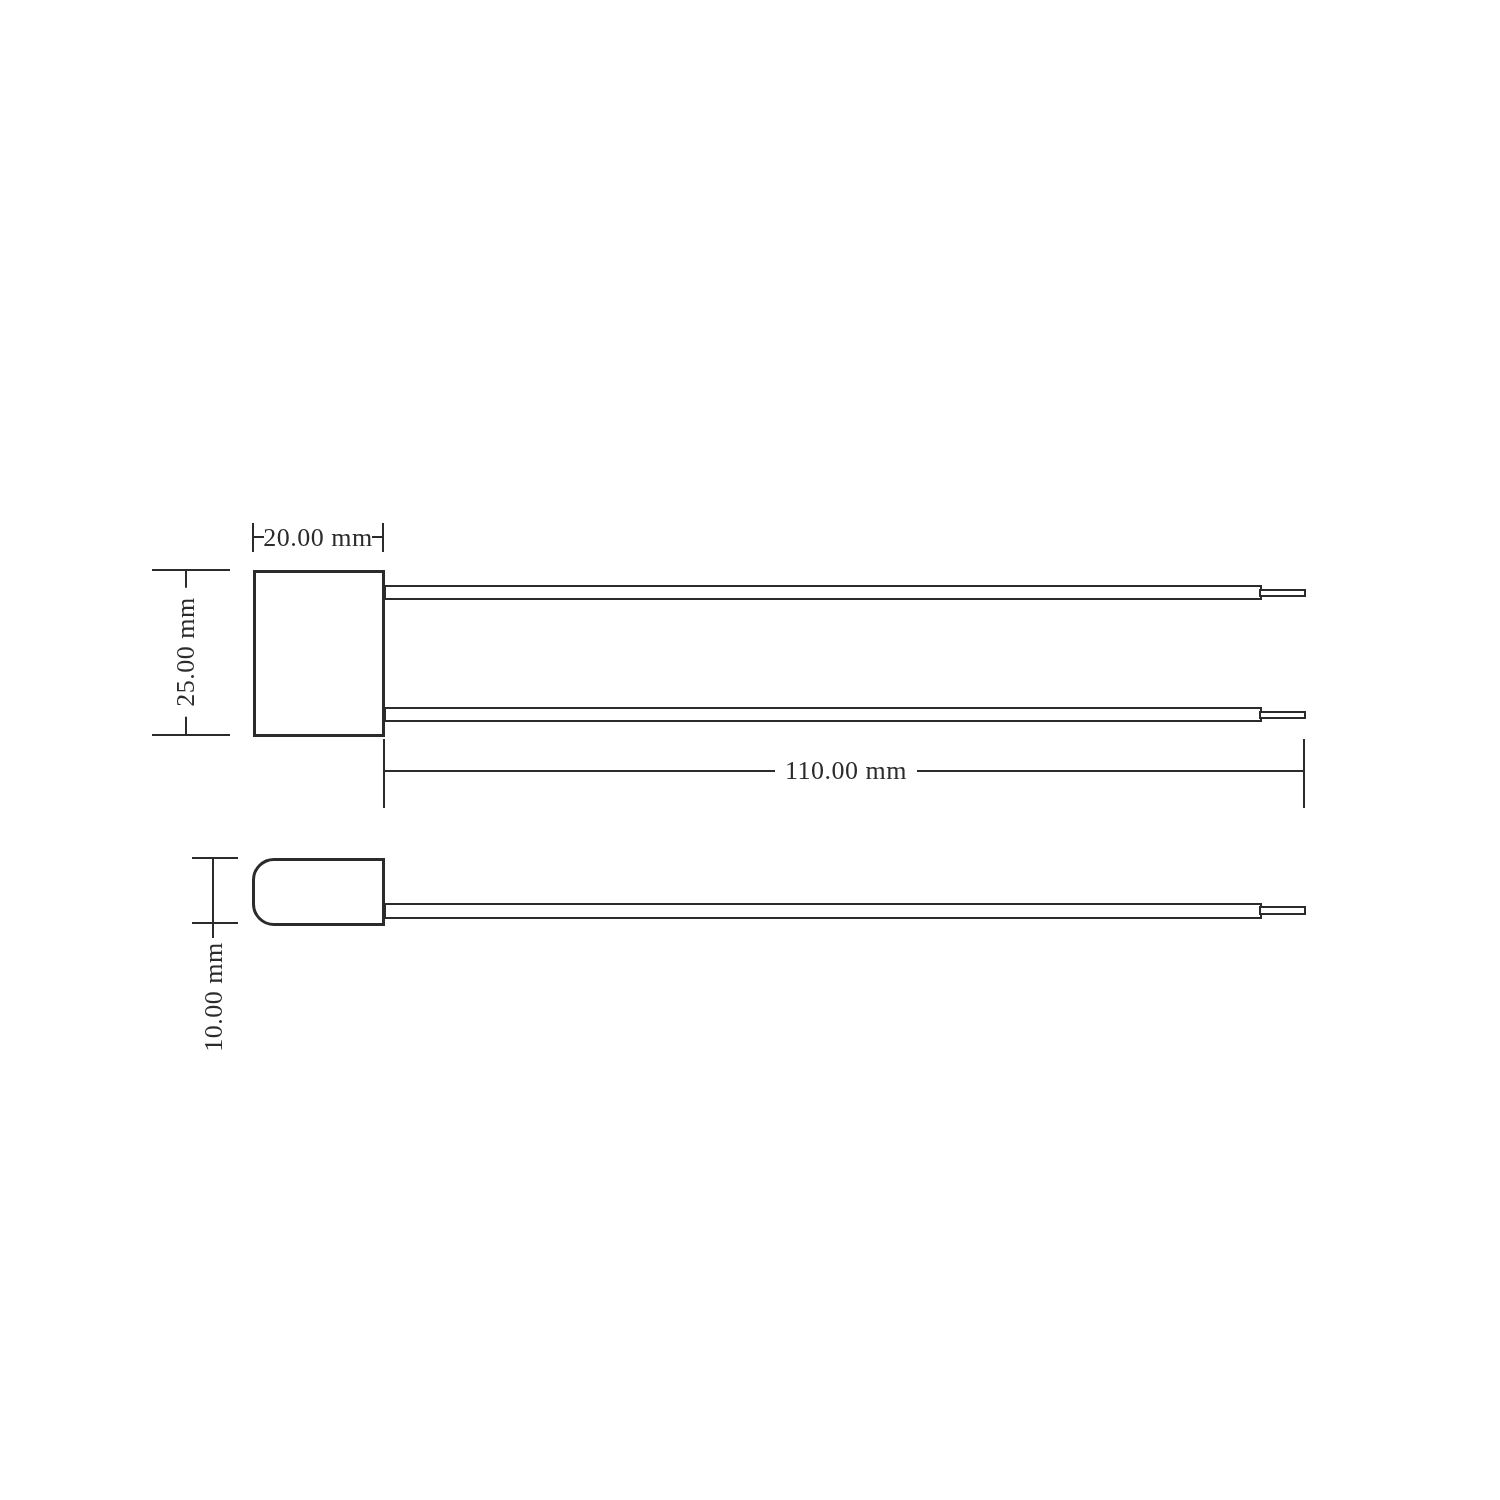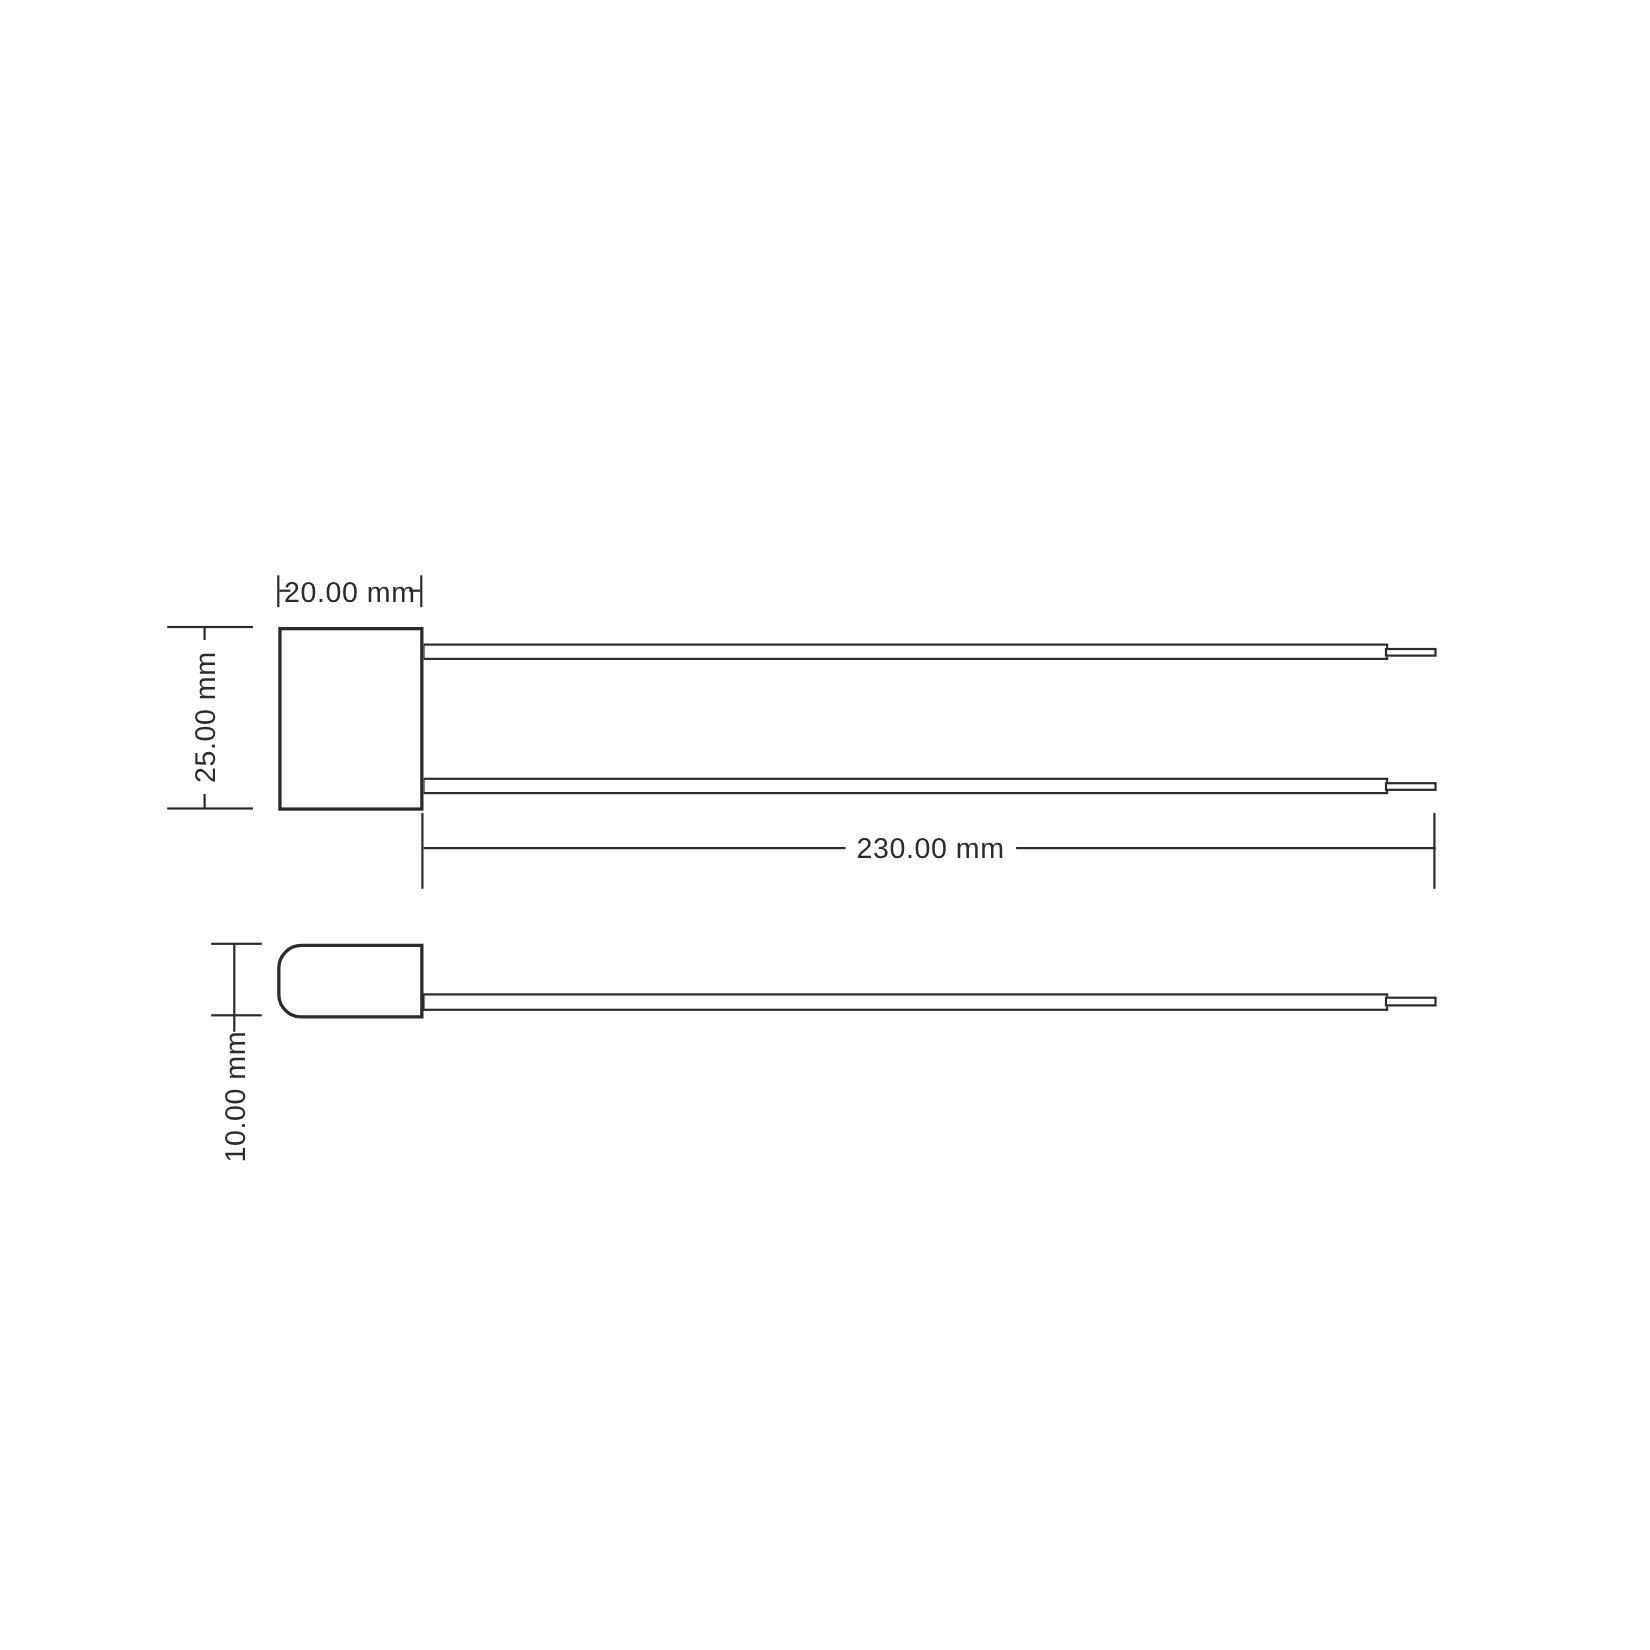--- a/index.html
+++ b/index.html
@@ -5,21 +5,21 @@
   html, body {
     margin: 0;
     padding: 0;
     background: #ffffff;
   }
   #canvas {
     position: relative;
     width: 1500px;
     height: 1500px;
     background: #ffffff;
-    font-family: Liberation Sans, sans-serif;
+    font-family: Liberation Serif, serif;
     overflow: hidden;
   }
   
   .ln {
     position: absolute;
     background: #2b2b2b;
   }
   
   .shape {
     position: absolute;
@@ -79,21 +79,21 @@
   <div class="dim-label" style="left:318px; top:538px;">20.00 mm</div>
 
   <div class="ln" style="left:152px; top:569px; width:78px; height:2px;"></div>
   <div class="ln" style="left:152px; top:734px; width:78px; height:2px;"></div>
   <div class="ln" style="left:185px; top:570px; width:2px; height:165px;"></div>
   <div class="dim-label rot bg" style="left:186px; top:652px;">25.00 mm</div>
 
   <div class="ln" style="left:383px; top:739px; width:2px; height:69px;"></div>
   <div class="ln" style="left:1303px; top:739px; width:2px; height:69px;"></div>
   <div class="ln" style="left:385px; top:770px; width:920px; height:2px;"></div>
-  <div class="dim-label bg" style="left:846px; top:771px;">230.00 mm</div>
+  <div class="dim-label bg" style="left:846px; top:771px;">110.00 mm</div>
 
   <div class="shape wire" style="left:384px; top:903px; width:878px; height:16px;"></div>
 
   <div class="shape wire" style="left:1259px; top:906px; width:47px; height:9px;"></div>
 
   <div class="shape body rounded-left" style="left:252px; top:858px; width:133px; height:68px;"></div>
 
   <div class="ln" style="left:192px; top:857px; width:46px; height:2px;"></div>
   <div class="ln" style="left:192px; top:922px; width:46px; height:2px;"></div>
   <div class="ln" style="left:212px; top:858px; width:2px; height:80px;"></div>

